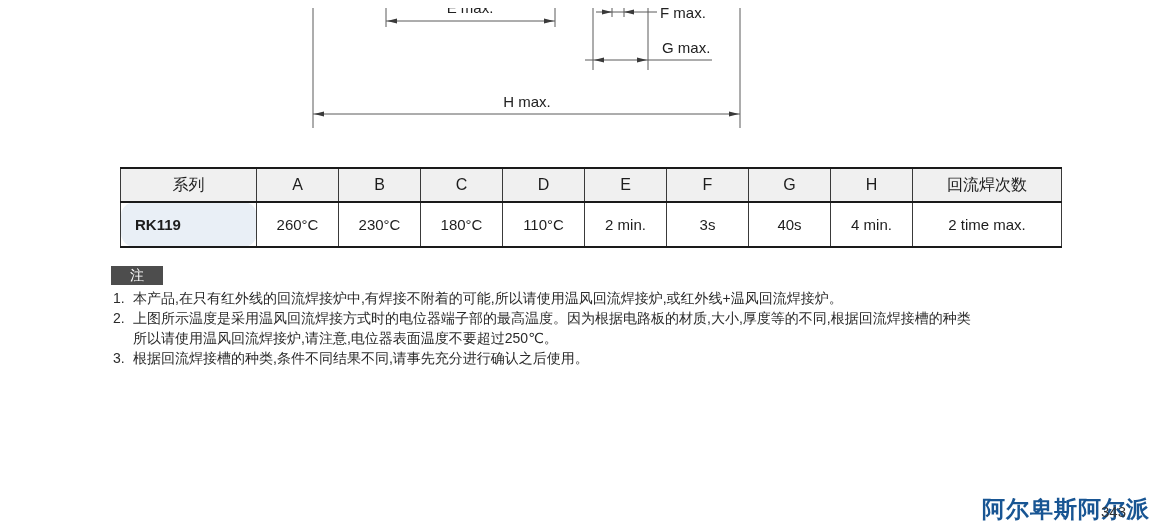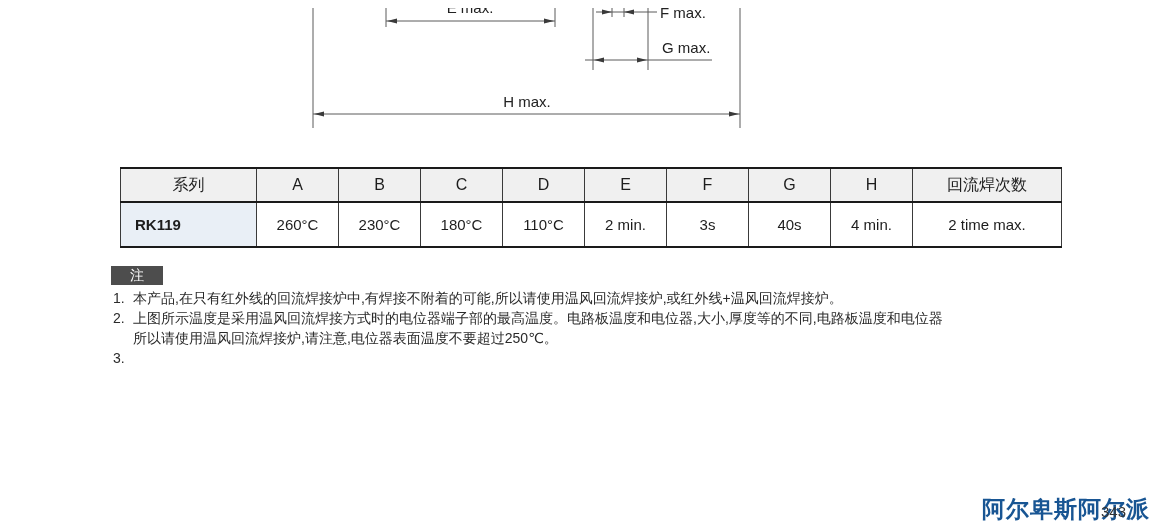--- a/index.html
+++ b/index.html
@@ -24,21 +24,21 @@
   table.spec th,table.spec td{
     border-left:1px solid #3a3a3a;border-right:1px solid #3a3a3a;
     text-align:center;vertical-align:middle;padding:0;
   }
   table.spec thead th{
     background:#f0f0f0;height:32px;font-weight:normal;font-size:16px;
     border-bottom:2px solid #1a1a1a;color:#1d1d1d;
   }
   table.spec tbody td{height:43px;font-size:15px;background:#ffffff;color:#1d1d1d;}
   table.spec tbody td.series-cell{
-    background:#e9eff6;text-align:left;padding-left:14px;font-weight:bold;font-size:15px;
+    background:#e9eff6;text-align:left;padding-left:14px;font-weight:bold;font-size:15px;border-radius:14px;
   }
   
   .note-badge{
     position:absolute;left:111px;top:266px;width:52px;height:19px;
     background:#4d4d4d;color:#ffffff;font-size:14px;line-height:19px;text-align:center;
   }
   .notes{position:absolute;left:113px;top:288px;font-size:14px;color:#2a2a2a;}
   .note-item{display:flex;align-items:flex-start;}
   .note-num{width:20px;flex:0 0 20px;line-height:20px;}
   .note-lines{line-height:20px;}
@@ -138,23 +138,26 @@
 <div class="notes">
   <div class="note-item">
     <div class="note-num">1.</div>
     <div class="note-lines">
       <div class="note-line">本产品,在只有红外线的回流焊接炉中,有焊接不附着的可能,所以请使用温风回流焊接炉,或红外线+温风回流焊接炉。</div>
     </div>
   </div>
   <div class="note-item">
     <div class="note-num">2.</div>
     <div class="note-lines">
-      <div class="note-line">上图所示温度是采用温风回流焊接方式时的电位器端子部的最高温度。电路板温度和电位器,大小,厚度等的不同,电路板温度和电位器</div>
+      <div class="note-line">上图所示温度是采用温风回流焊接方式时的电位器端子部的最高温度。因为根据电路板的材质,大小,厚度等的不同,根据回流焊接槽的种类</div>
       <div class="note-line">所以请使用温风回流焊接炉,请注意,电位器表面温度不要超过250℃。</div>
     </div>
   </div>
   <div class="note-item">
     <div class="note-num">3.</div>
+    <div class="note-lines">
+      <div class="note-line">根据回流焊接槽的种类,条件不同结果不同,请事先充分进行确认之后使用。</div>
+    </div>
   </div>
 </div>
 
 <div class="footer-brand">阿尔卑斯阿尔派</div>
 <div class="page-number">343</div>
 
 </body></html>

